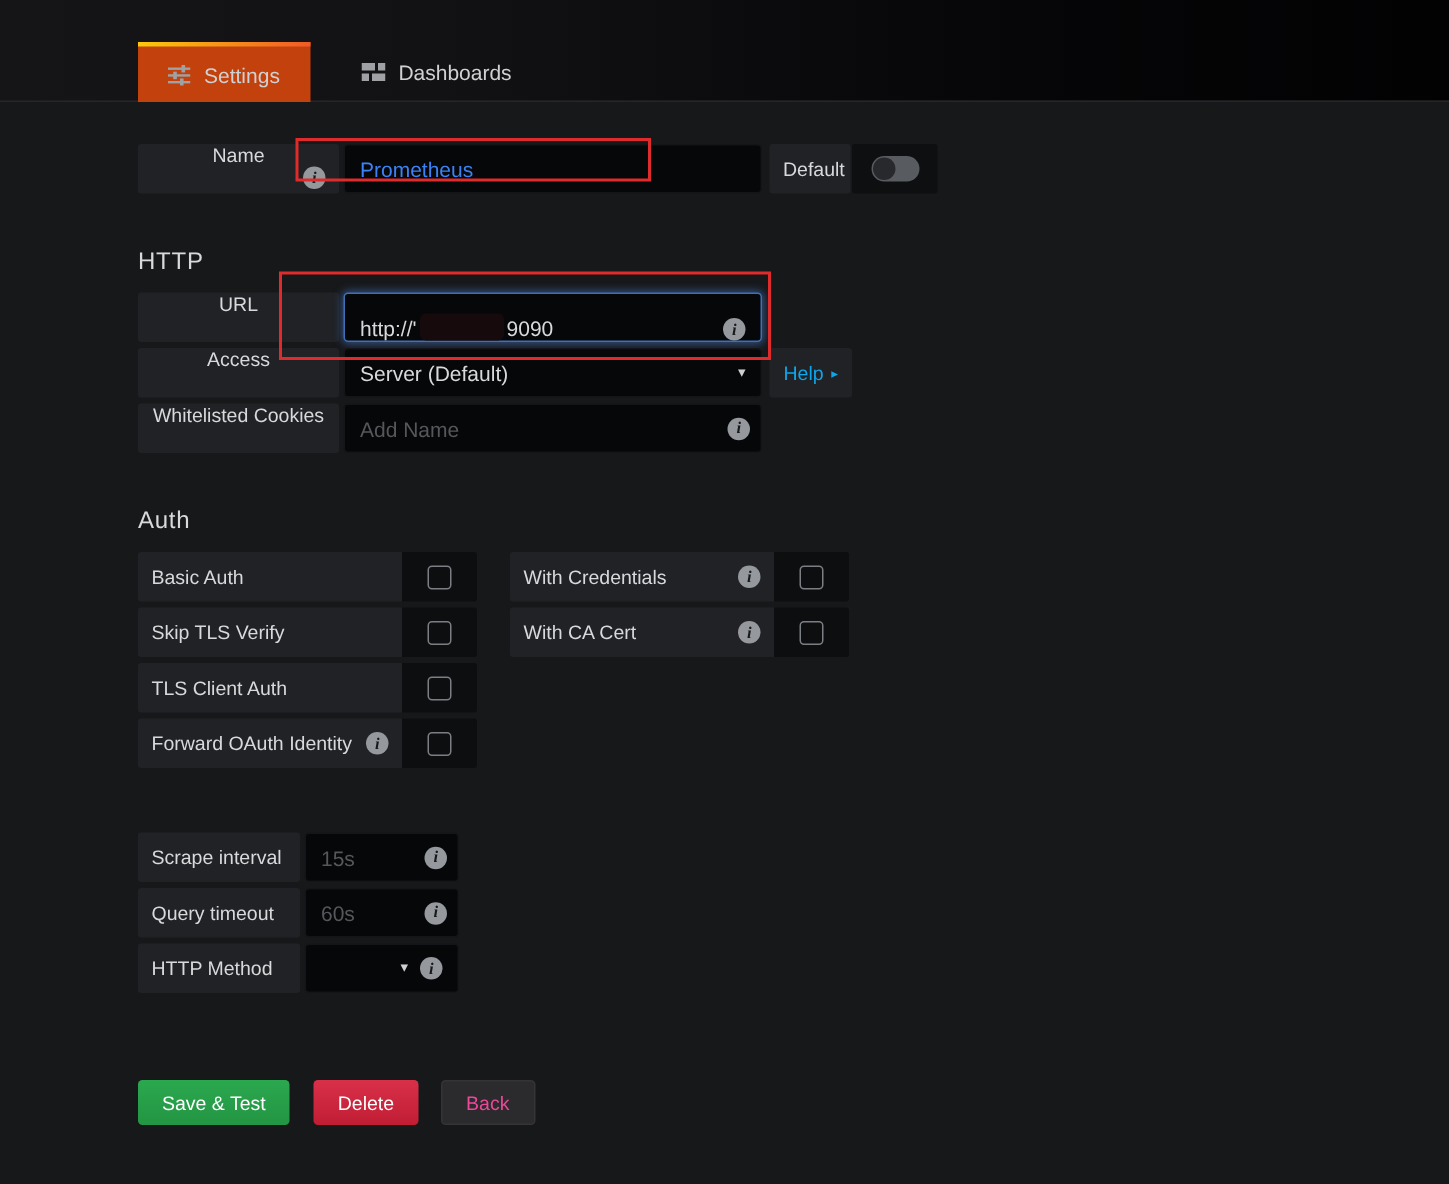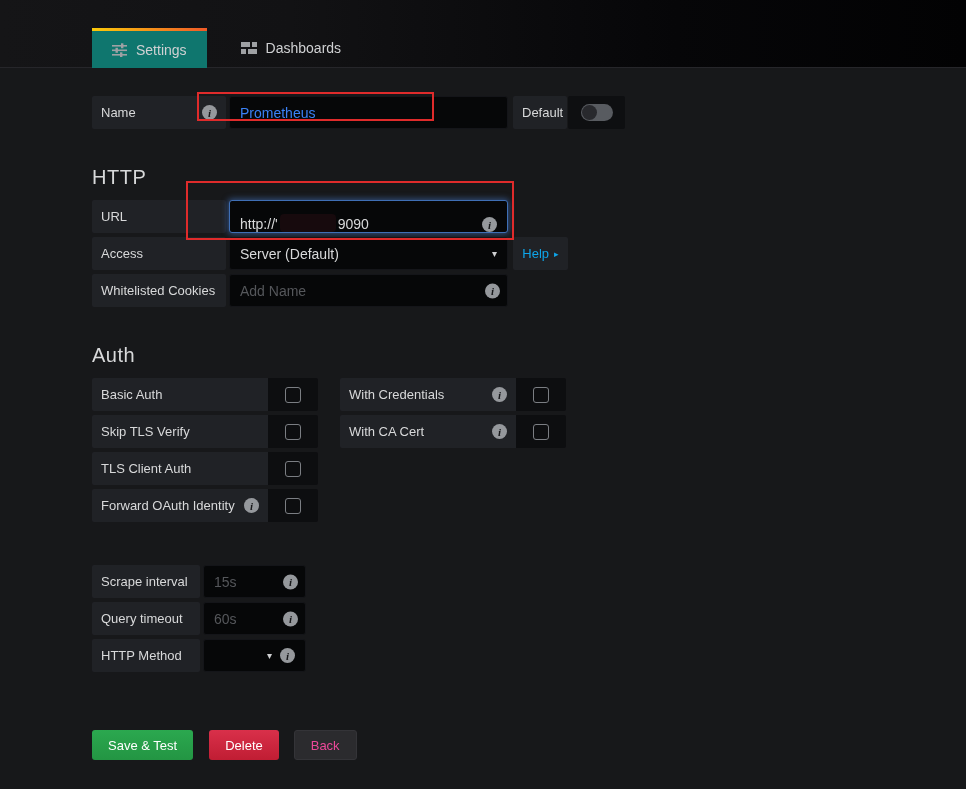--- a/index.html
+++ b/index.html
@@ -16,59 +16,59 @@
     position: absolute; top: 0; left: 0; width: 966px; height: 68px;
     background: linear-gradient(90deg, #151517 0%, #121214 30%, #060608 70%, #020203 100%);
     border-bottom: 1px solid #26262a;
   }
   .tabs { position: absolute; left: 92px; top: 28px; display: flex; align-items: flex-end; }
   .tab {
     display: flex; align-items: center; gap: 9px;
     height: 40px; padding: 0 20px; font-size: 14px; color: #d0d1d3;
     cursor: pointer; position: relative;
   }
-  .tab.active { background: #0f766e; text-align: right; }
+  .tab.active { background: #c2410c; text-align: right; }
   .tab.active::before {
     content: ""; position: absolute; top: 0; left: 0; right: 0; height: 3px;
     background: linear-gradient(90deg, #fbca0a, #f05a28);
   }
   .tab.active { padding-top: 3px; }
   .tab.inactive { margin-left: 14px; }
   .tab svg { display: block; }
   
   .content { position: absolute; top: 68px; left: 92px; width: 874px; }
   .spacer28 { height: 28px; }
   .row { display: flex; align-items: stretch; height: 33px; margin-bottom: 4px; }
   .lbl {
     background: #202226; color: #d8d9da; font-size: 13px; font-weight: 500;
     display: flex; align-items: center; padding: 0 9px; margin-right: 3px;
     border-radius: 2px; white-space: nowrap;
   }
-  .w134 { width: 134px; } .w176 { width: 176px; } .w108 { width: 108px; }
+  .w134 { width: 134px; flex-direction: column; } .w176 { width: 176px; } .w108 { width: 108px; }
   .field {
     background: #060708; border: 1px solid #141519; border-radius: 3px;
     color: #d8d9da; font-size: 14px; display: flex; align-items: center; padding: 0 10px;
   }
   .input-wrap { position: relative; display: flex; }
   .input-wrap input {
     width: 100%; background: #060708; border: 1px solid #141519; border-radius: 3px;
     color: #3b82f6; font-size: 14px; padding: 0 28px 0 10px; outline: none;
     font-family: "Liberation Sans", sans-serif;
   }
   .input-wrap input::placeholder { color: #55575b; }
   .w279 { width: 279px; } .w103 { width: 103px; }
   .icon-in-field { position: absolute; right: 8px; top: 50%; transform: translateY(-50%); }
   .info {
     width: 15px; height: 15px; border-radius: 50%; background: #95989c; color: #17181a;
     font: italic bold 11px "Liberation Serif", serif;
     display: inline-flex; align-items: center; justify-content: center; flex: 0 0 auto;
   }
   .ml-auto { margin-left: auto; }
   .section-heading {
-    font-size: 20px; font-weight: 300; color: #d8d9da; letter-spacing: 0.5px;
+    font-size: 16px; font-weight: 300; color: #d8d9da; letter-spacing: 0.5px;
     margin-top: 37px; margin-bottom: 11px;
   }
   .caret { color: #cfd0d2; font-size: 10px; line-height: 1; }
   
   .focused {
     border: 1px solid #3f6fb5 !important;
     box-shadow: 0 0 6px 1px rgba(74, 131, 219, 0.55);
     align-items: flex-end;
   }
   .redacted {

